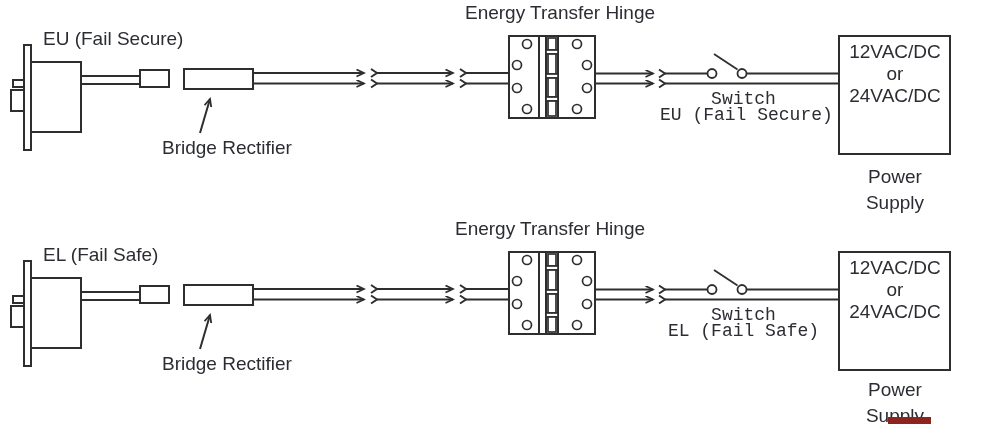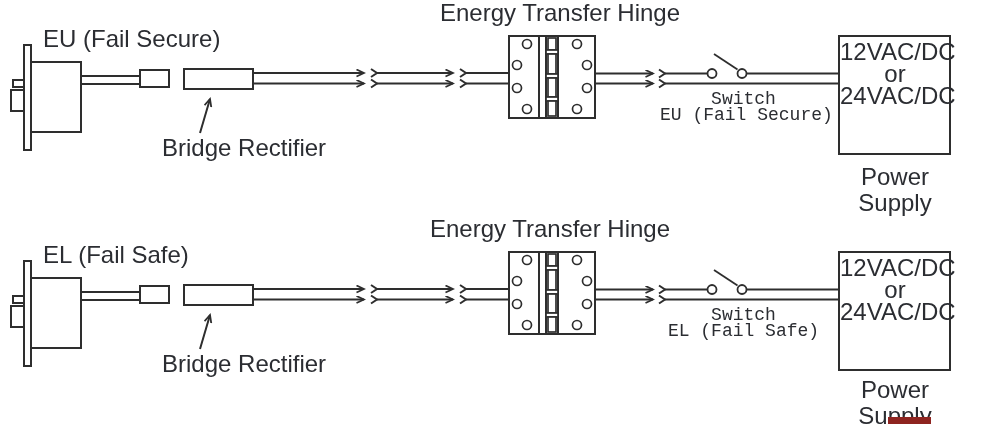--- a/index.html
+++ b/index.html
@@ -19,21 +19,21 @@
     background:var(--background-color);
     overflow:hidden;
   }
   svg.diagram{
     position:absolute;left:0;top:0;
     color:var(--line-color);
   }
   .label{
     position:absolute;
     color:var(--text-color);
-    font-size:24px;
+    font-size:19px;
     line-height:21px;
     white-space:nowrap;
   }
   .centered{text-align:center;white-space:normal;}
   .device-label-1{left:43px;top:28px;}
   .device-label-2{left:43px;top:244px;}
   .hinge-title-1{left:430px;top:2px;width:260px;}
   .hinge-title-2{left:420px;top:218px;width:260px;}
   .bridge-label-1{left:162px;top:137px;}
   .bridge-label-2{left:162px;top:353px;}

